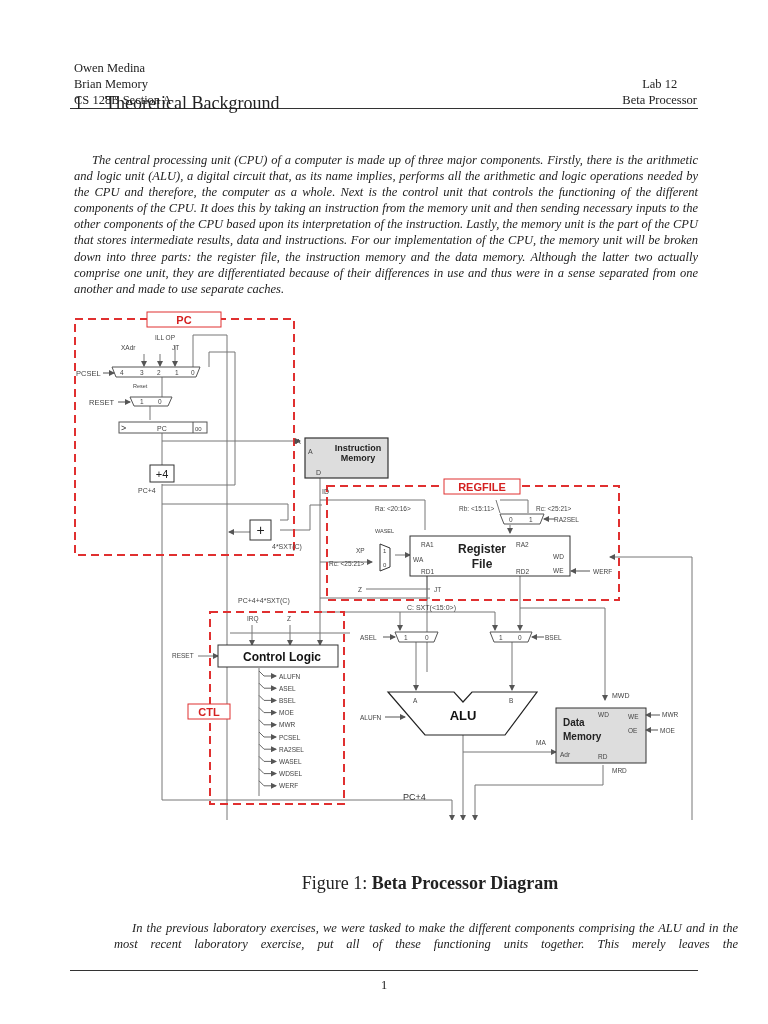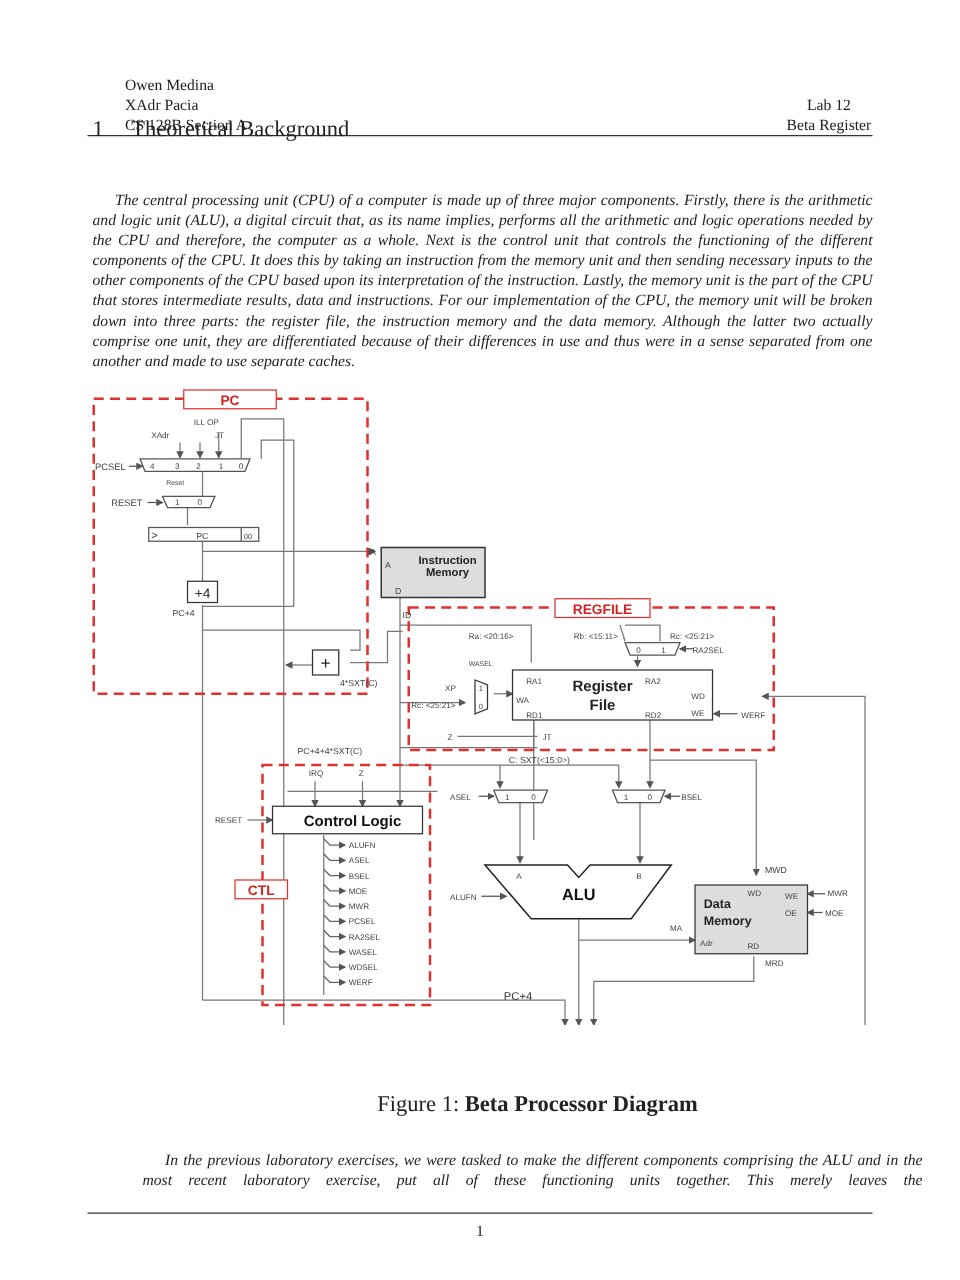--- a/index.html
+++ b/index.html
@@ -1,41 +1,41 @@
 <!DOCTYPE html>
 <html><head>
 <meta charset="utf-8">
 <style>
   html, body { margin:0; padding:0; background:#fff; }
   body { width:768px; height:1024px; position:relative; overflow:hidden; font-family:"DejaVu Serif", serif; color:#222; }
-  .hdr { position:absolute; font-size:12.5px; line-height:16px; font-family:"Liberation Serif", serif;margin-left:26px; }
+  .hdr { position:absolute; font-size:12.5px; line-height:16px; font-family:"Liberation Serif", serif; }
   .hdr-left { left:74px; top:60px; }
   .hdr-right { right:71px; top:76px; text-align:center; }
   .hrule { position:absolute; left:70px; width:628px; height:1px; background:#333; }
   .section { position:absolute; left:74px; top:93px; font-size:18px; font-family:"Liberation Serif", serif; }
   .section .num { margin-right:22px; }
   .para { position:absolute; left:74px; width:624px; font-family:"Liberation Serif", serif; font-size:12.5px; line-height:16.1px; text-align:justify;font-style:italic; }
   .para p { margin:0; text-indent:18px; }
   .caption { position:absolute; top:873px; left:0; width:768px; text-align:center; font-family:"Liberation Serif", serif; font-size:18px;padding-left:46px; }
   .caption b { font-weight:bold; }
   .pageno { position:absolute; top:978px; left:0; width:768px; text-align:center; font-family:"Liberation Serif", serif; font-size:12.5px; }
   svg text { font-family:"Liberation Sans", sans-serif; }
   .diagram { position:absolute; left:0; top:300px; }
 </style>
 </head>
 <body>
 
 <div class="hdr hdr-left">
   <div>Owen Medina</div>
-  <div>XAdr Pacia</div>
+  <div>Brian Memory</div>
   <div>CS 128B Section A</div>
 </div>
 <div class="hdr hdr-right">
   <div>Lab 12</div>
-  <div>Beta Register</div>
+  <div>Beta Processor</div>
 </div>
 <div class="hrule" style="top:108px;"></div>
 
 <div class="section">
   <span class="num">1</span><span>Theoretical Background</span>
 </div>
 
 <div class="para" style="top:152px;">
   <p>The central processing unit (CPU) of a computer is made up of three major components. Firstly, there is the arithmetic and logic unit (ALU), a digital circuit that, as its name implies, performs all the arithmetic and logic operations needed by the CPU and therefore, the computer as a whole. Next is the control unit that controls the functioning of the different components of the CPU. It does this by taking an instruction from the memory unit and then sending necessary inputs to the other components of the CPU based upon its interpretation of the instruction. Lastly, the memory unit is the part of the CPU that stores intermediate results, data and instructions. For our implementation of the CPU, the memory unit will be broken down into three parts: the register file, the instruction memory and the data memory. Although the latter two actually comprise one unit, they are differentiated because of their differences in use and thus were in a sense separated from one another and made to use separate caches.</p>
 </div>

